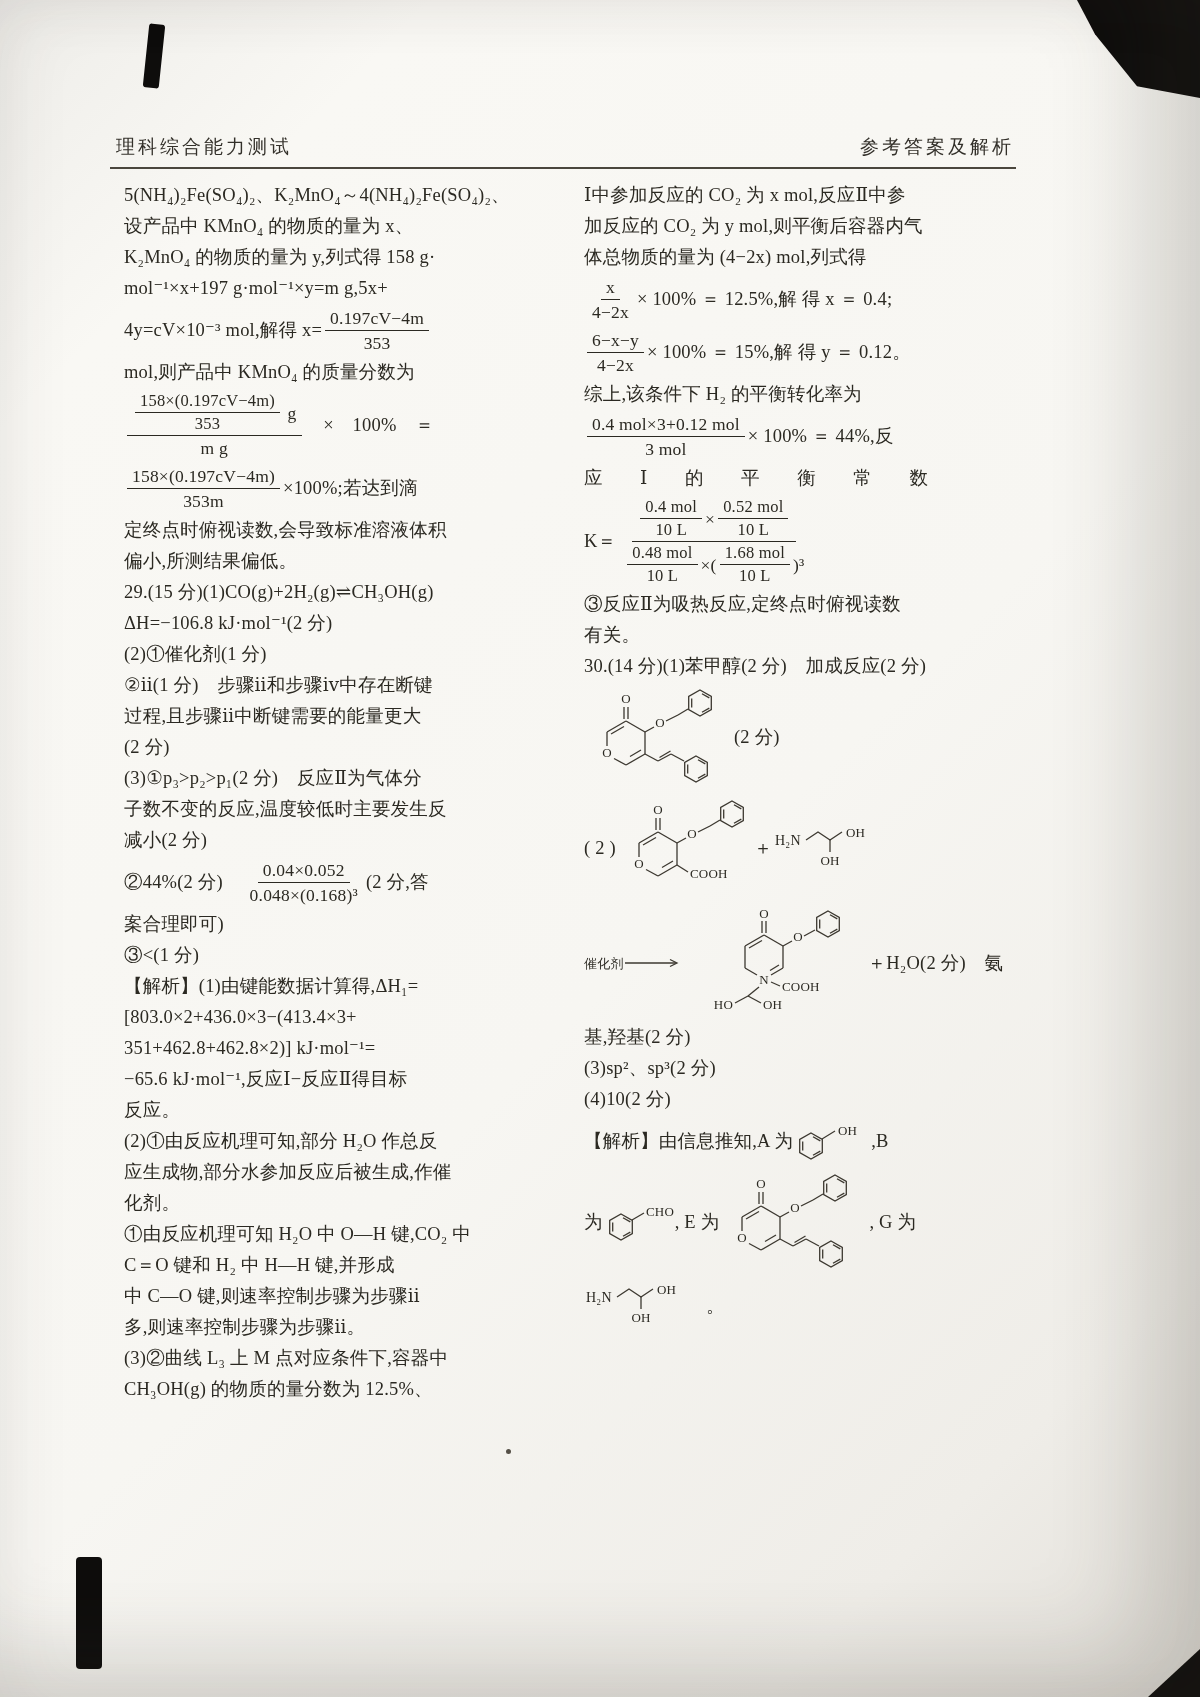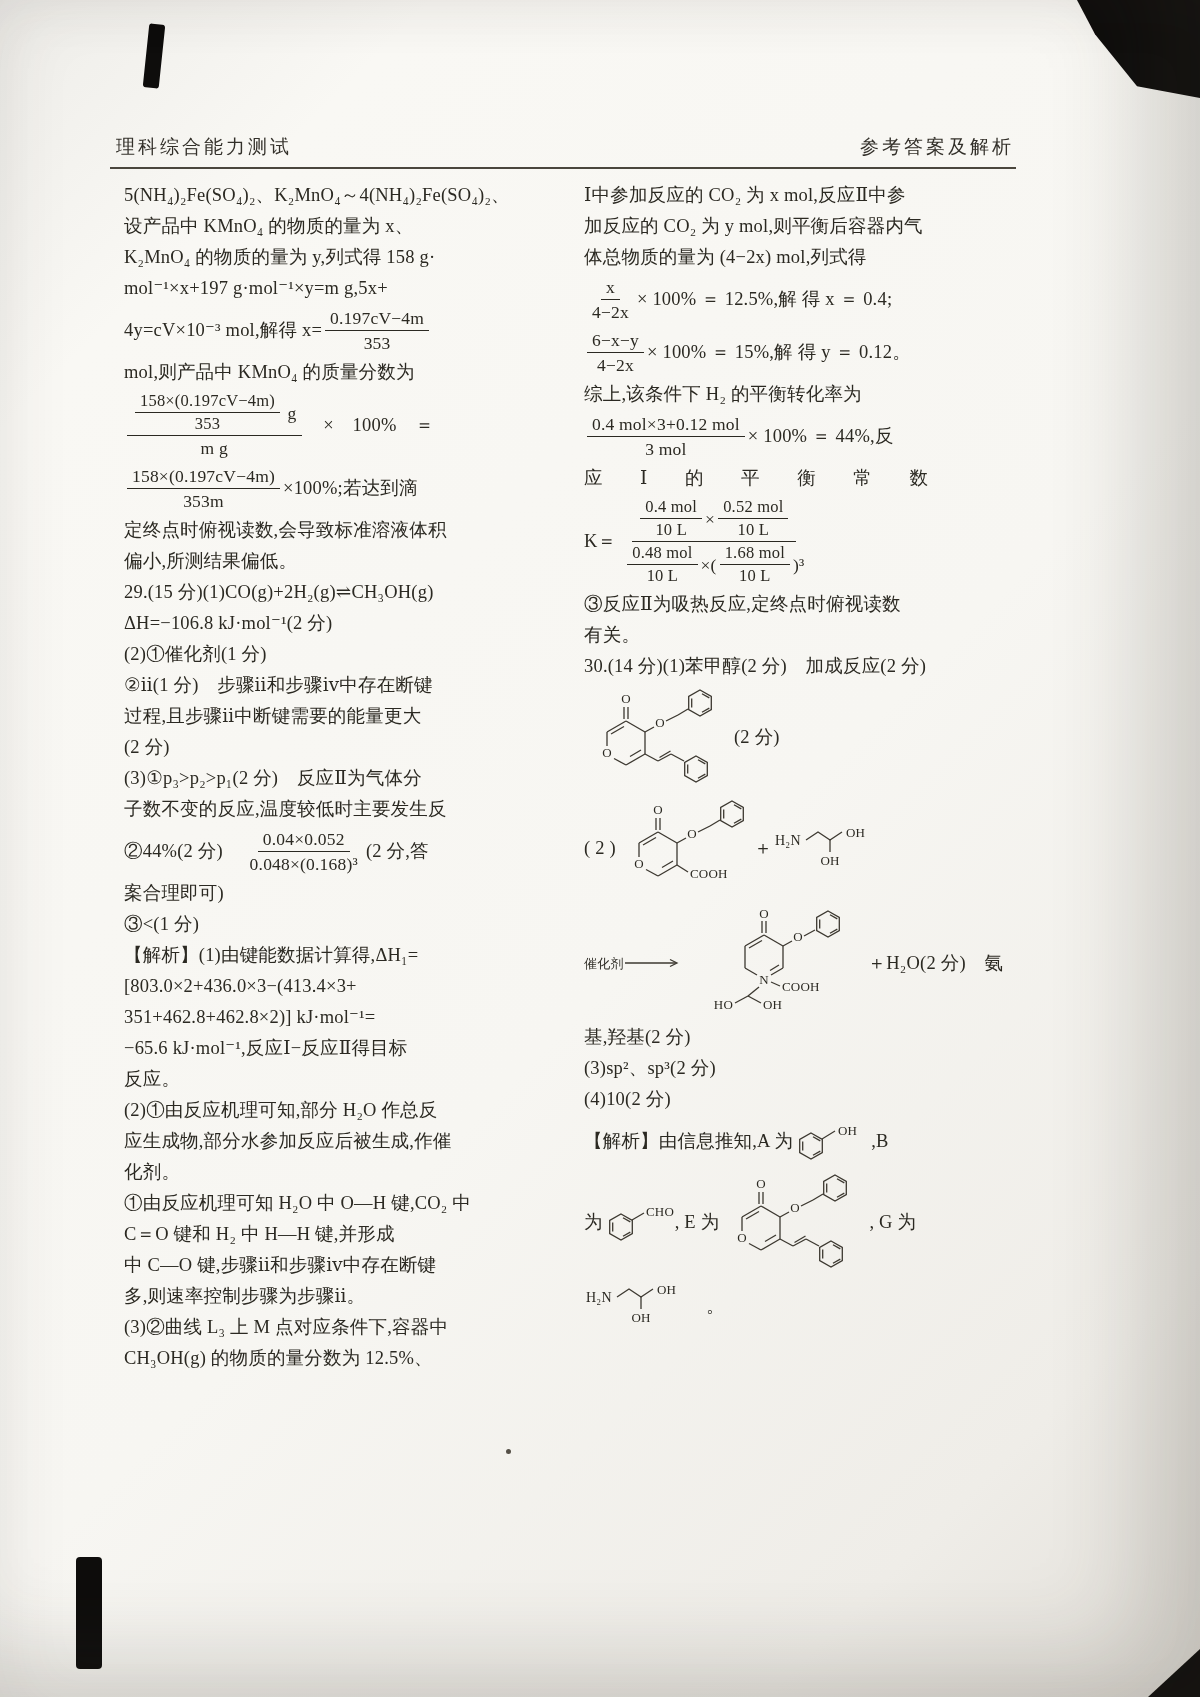--- a/index.html
+++ b/index.html
@@ -103,20 +103,21 @@
     <div class="line">定终点时俯视读数,会导致标准溶液体积</div>
     <div class="line">偏小,所测结果偏低。</div>
     <div class="line">29.(15 分)(1)CO(g)+2H₂(g)⇌CH₃OH(g)</div>
     <div class="line">ΔH=−106.8 kJ·mol⁻¹(2 分)</div>
     <div class="line">(2)①催化剂(1 分)</div>
     <div class="line">②ⅱ(1 分)　步骤ⅱ和步骤ⅳ中存在断键</div>
     <div class="line">过程,且步骤ⅱ中断键需要的能量更大</div>
     <div class="line">(2 分)</div>
     <div class="line">(3)①p₃&gt;p₂&gt;p₁(2 分)　反应Ⅱ为气体分</div>
     <div class="line">子数不变的反应,温度较低时主要发生反</div>
+    <div class="line">减小(2 分)</div>
 
     <div class="fline">
       <span>②44%(2 分)　</span>
       <span class="frac">
         <span class="num">0.04×0.052</span>
         <span class="den">0.048×(0.168)³</span>
       </span>
       <span>(2 分,答</span>
     </div>
 
@@ -125,21 +126,21 @@
     <div class="line">【解析】(1)由键能数据计算得,ΔH₁=</div>
     <div class="line">[803.0×2+436.0×3−(413.4×3+</div>
     <div class="line">351+462.8+462.8×2)] kJ·mol⁻¹=</div>
     <div class="line">−65.6 kJ·mol⁻¹,反应Ⅰ−反应Ⅱ得目标</div>
     <div class="line">反应。</div>
     <div class="line">(2)①由反应机理可知,部分 H₂O 作总反</div>
     <div class="line">应生成物,部分水参加反应后被生成,作催</div>
     <div class="line">化剂。</div>
     <div class="line">①由反应机理可知 H₂O 中 O—H 键,CO₂ 中</div>
     <div class="line">C＝O 键和 H₂ 中 H—H 键,并形成</div>
-    <div class="line">中 C—O 键,步骤ⅱ和步骤ⅳ中存在断键</div>
+    <div class="line">中 C—O 键,则速率控制步骤为步骤ⅱ</div>
     <div class="line">多,则速率控制步骤为步骤ⅱ。</div>
     <div class="line">(3)②曲线 L₃ 上 M 点对应条件下,容器中</div>
     <div class="line">CH₃OH(g) 的物质的量分数为 12.5%、</div>
   </div>
 
   <div class="col col-right">
     <div class="line">Ⅰ中参加反应的 CO₂ 为 x mol,反应Ⅱ中参</div>
     <div class="line">加反应的 CO₂ 为 y mol,则平衡后容器内气</div>
     <div class="line">体总物质的量为 (4−2x) mol,列式得</div>
 

